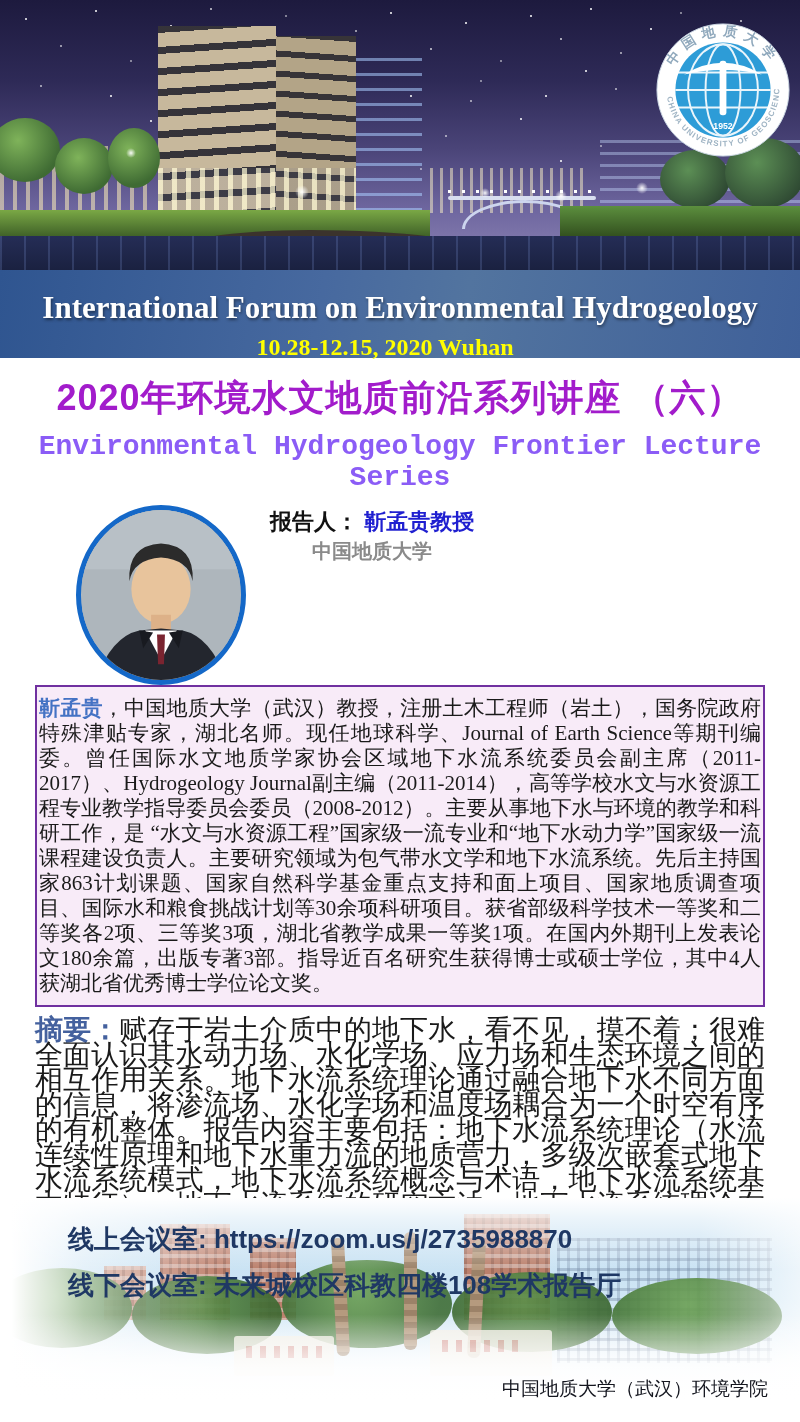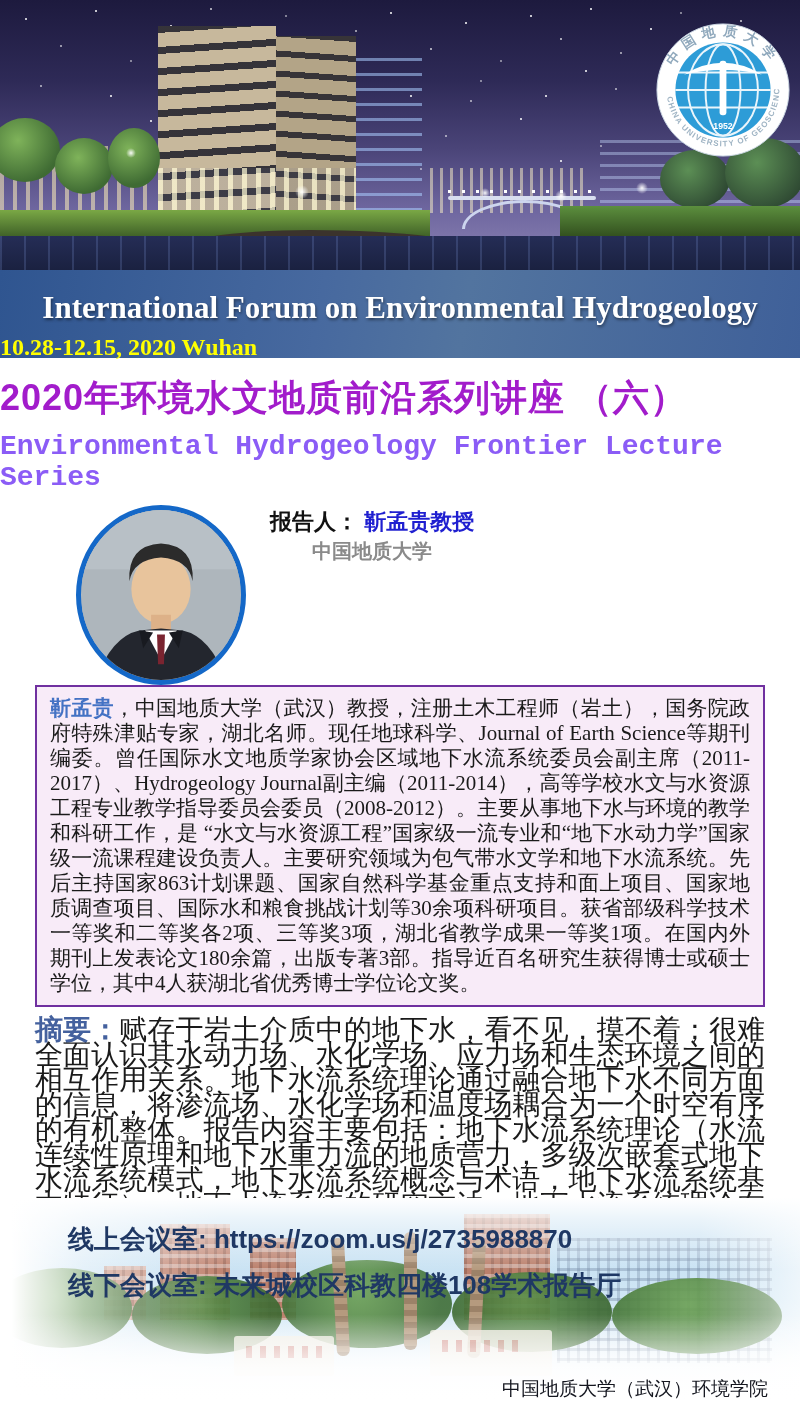--- a/index.html
+++ b/index.html
@@ -58,44 +58,44 @@
   .glow{border-radius:50%;background:radial-gradient(circle,rgba(255,255,255,.95),rgba(255,255,255,0) 70%);}
   .g1{left:295px;top:185px;width:14px;height:14px;} .g2{left:555px;top:190px;width:12px;height:12px;}
   .g3{left:636px;top:182px;width:12px;height:12px;} .g4{left:126px;top:148px;width:10px;height:10px;}
   .g5{left:480px;top:188px;width:10px;height:10px;}
   .logo-wrap{left:655px;top:22px;width:136px;height:136px;}
 
   
   .banner{height:88px;background:linear-gradient(100deg,#2f5590 0%,#47699f 40%,#52749f 58%,#3f6099 100%);}
   .banner-title{padding-top:20px;text-align:center;color:#fff;font-family:"Liberation Serif",serif;
     font-weight:bold;font-size:31px;text-shadow:1px 2px 3px rgba(0,0,0,.45);}
-  .banner-date{margin-top:8px;text-align:left;padding-right:30px;color:#ffff00;
+  .banner-date{margin-top:8px;text-align:center;padding-right:30px;color:#ffff00;
     font-family:"Liberation Serif",serif;font-weight:bold;font-size:24px;}
 
   
-  .title-block{padding-top:16px;}
+  .title-block{padding-top:16px;text-align:center;}
   .title-zh{color:#a21ccb;font-weight:bold;font-size:36px;letter-spacing:1px;}
   .title-en{margin-top:8px;color:#8b5cf6;font-family:Liberation Mono, monospace;font-weight:bold;font-size:28px;}
 
   
   .speaker{display:flex;padding:12px 40px 0 76px;height:172px;text-align:center;}
   .avatar{flex:0 0 160px;width:160px;height:170px;border:5px solid #1468c8;border-radius:50%;
     overflow:hidden;background:#b3bac0;}
   .avatar svg{display:block;width:100%;height:100%;}
   .sp-info{margin-left:24px;padding-top:2px;}
   .sp-row{font-size:22px;line-height:30px;color:#111;}
   .sp-label{font-weight:bold;color:#111;}
   .sp-name{font-weight:bold;color:#1f1fd0;}
   .sp-aff{font-weight:bold;color:#8a8a8a;font-size:20px;line-height:28px;}
   .sp-topic{font-size:22px;line-height:28px;color:#111;}
   .sp-topic .val{font-family:"Liberation Serif",serif;}
   .sp-time-val{font-weight:bold;color:#1f1fd0;}
 
   
-  .bio-box{margin:8px 35px 0;border:2px solid #7030a0;background:#f8ebf8;padding:9px 13px;
+  .bio-box{margin:8px 35px 0;border:2px solid #7030a0;background:#f8ebf8;padding:9px 2px;
     font-family:"Liberation Serif",serif;font-size:21px;line-height:25px;color:#1a1a1a;text-align:justify;}
   .bio-name{color:#4472c4;font-weight:bold;}
 
   
   .abstract{margin:10px 35px 0;font-family:Liberation Serif, serif;font-size:28px;line-height:25px;
     color:#1a1a1a;text-align:justify;}
   .abstract .abs-label{color:#44619e;font-weight:bold;}
 
   
   .bottom{position:absolute;left:12px;bottom:0;width:800px;height:224px;overflow:hidden;}

